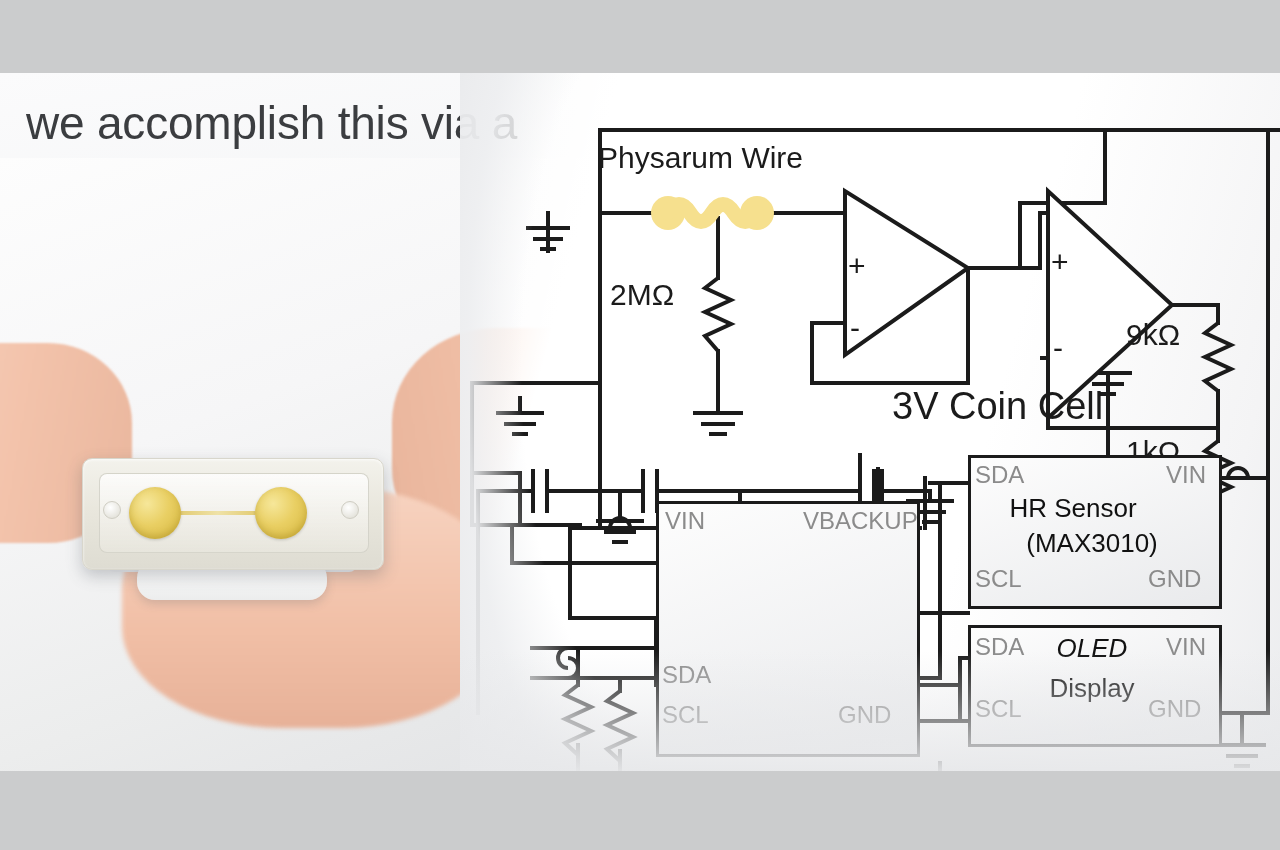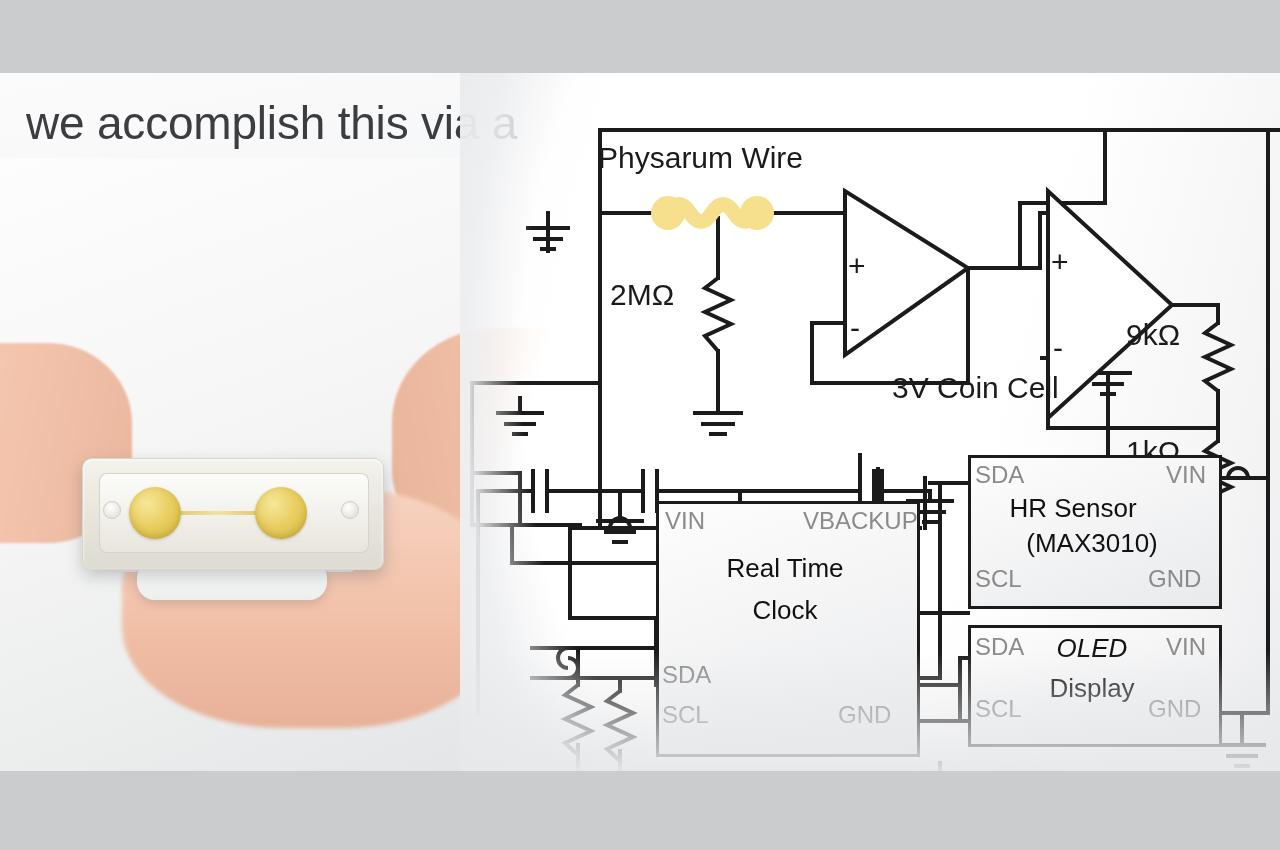--- a/index.html
+++ b/index.html
@@ -373,30 +373,28 @@
 
       <div class="sch-lbl" style="left:388px;top:176px;font-size:30px;">+</div>
       <div class="sch-lbl" style="left:390px;top:238px;font-size:30px;">-</div>
       <div class="sch-lbl" style="left:591px;top:172px;font-size:30px;">+</div>
       <div class="sch-lbl" style="left:593px;top:258px;font-size:30px;">-</div>
 
       <div class="sch-lbl" style="left:138px;top:68px;font-size:30px;">Physarum Wire</div>
       <div class="sch-lbl" style="left:150px;top:205px;font-size:30px;">2MΩ</div>
       <div class="sch-lbl" style="left:666px;top:245px;font-size:30px;">9kΩ</div>
       <div class="sch-lbl" style="left:666px;top:362px;font-size:30px;">1kΩ</div>
-      <div class="sch-lbl" style="left:432px;top:298px;font-size:30px;text-align:right;">3V Coin Cell</div>
+      <div class="sch-lbl" style="left:432px;top:312px;font-size:38px;text-align:right;">3V Coin Cell</div>
 
       <div class="icbox" style="left:196px;top:428px;width:258px;height:250px;"></div>
       <div class="pin" style="left:205px;top:434px;">VIN</div>
       <div class="pin" style="left:306px;top:434px;margin-left:37px;">VBACKUP</div>
       <div class="pin" style="left:202px;top:588px;">SDA</div>
       <div class="pin" style="left:202px;top:628px;">SCL</div>
       <div class="pin" style="left:378px;top:628px;">GND</div>
-      <div class="icname" style="left:196px;top:480px;width:258px;">Real Time</div>
-      <div class="icname" style="left:196px;top:522px;width:258px;">Clock</div>
 
       <div class="icbox" style="left:508px;top:382px;width:248px;height:148px;"></div>
       <div class="pin" style="left:515px;top:388px;">SDA</div>
       <div class="pin" style="left:706px;top:388px;">VIN</div>
       <div class="pin" style="left:515px;top:492px;">SCL</div>
       <div class="pin" style="left:688px;top:492px;">GND</div>
       <div class="icname" style="left:489px;top:420px;width:248px;">HR Sensor</div>
       <div class="icname" style="left:508px;top:455px;width:248px;">(MAX3010)</div>
 
       <div class="icbox" style="left:508px;top:552px;width:248px;height:116px;"></div>

